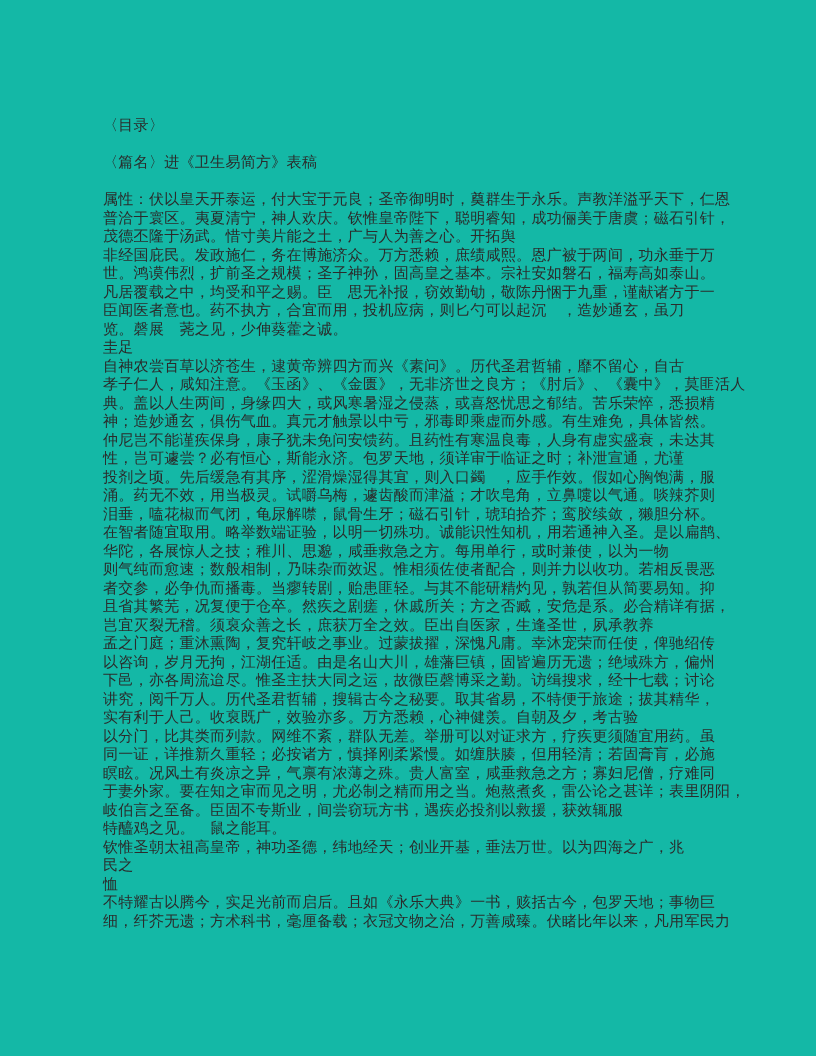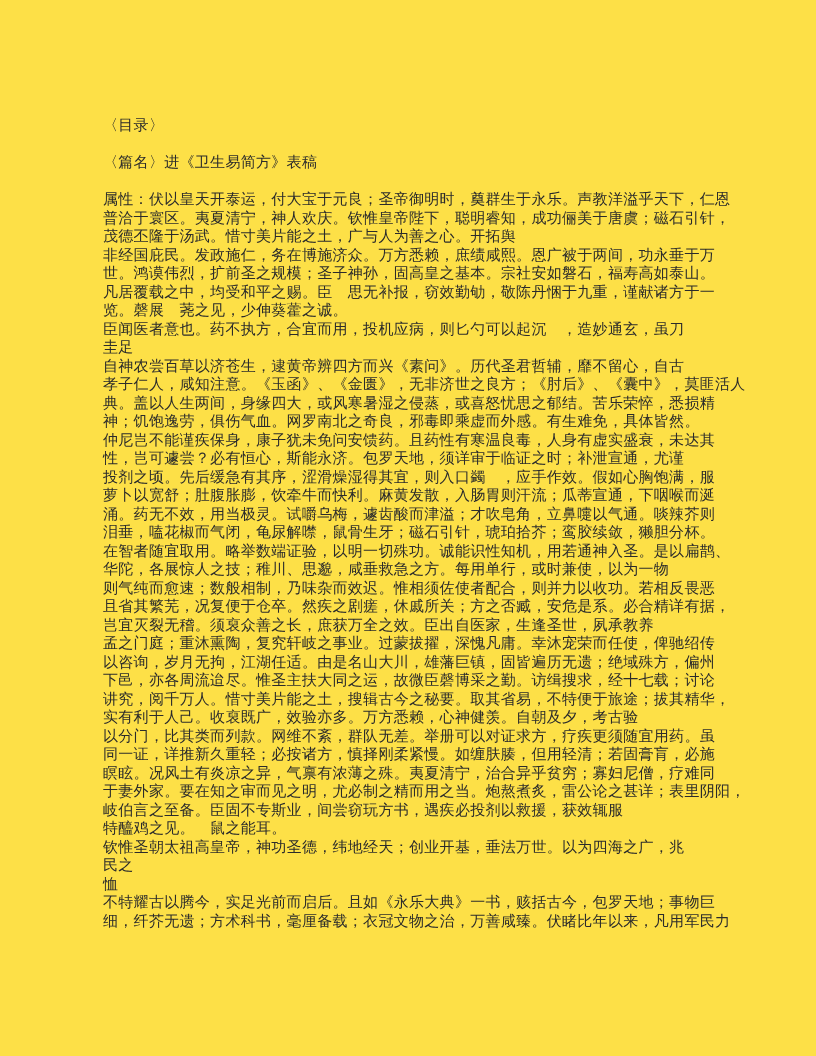--- a/index.html
+++ b/index.html
@@ -4,21 +4,21 @@
 <style>
   html, body {
     margin: 0;
     padding: 0;
     background: #ffffff;
   }
   .page {
     position: relative;
     width: 816px;
     height: 1056px;
-    background: #fde047;
+    background: #14b8a6;
     overflow: hidden;
   }
   .text-block {
     position: absolute;
     left: 103px;
     top: 116px;
     width: 680px;
     font-family: "Liberation Serif", "DejaVu Serif", serif;
     font-size: 15px;
     color: #2b2b2b;
@@ -39,46 +39,46 @@
       <div class="line">〈目录〉</div>
       <div class="line"></div>
       <div class="line">〈篇名〉进《卫生易简方》表稿</div>
       <div class="line"></div>
       <div class="line">属性：伏以皇天开泰运，付大宝于元良；圣帝御明时，奠群生于永乐。声教洋溢乎天下，仁恩</div>
       <div class="line">普洽于寰区。夷夏清宁，神人欢庆。钦惟皇帝陛下，聪明睿知，成功俪美于唐虞；磁石引针，</div>
       <div class="line">茂德丕隆于汤武。惜寸美片能之土，广与人为善之心。开拓舆</div>
       <div class="line">非经国庇民。发政施仁，务在博施济众。万方悉赖，庶绩咸熙。恩广被于两间，功永垂于万</div>
       <div class="line">世。鸿谟伟烈，扩前圣之规模；圣子神孙，固高皇之基本。宗社安如磐石，福寿高如泰山。</div>
       <div class="line">凡居覆载之中，均受和平之赐。臣　思无补报，窃效勤劬，敬陈丹悃于九重，谨献诸方于一</div>
+      <div class="line">臣闻医者意也。药不执方，合宜而用，投机应病，则匕勺可以起沉　，造妙通玄，虽刀</div>
       <div class="line">览。磬展　荛之见，少伸葵藿之诚。</div>
-      <div class="line">臣闻医者意也。药不执方，合宜而用，投机应病，则匕勺可以起沉　，造妙通玄，虽刀</div>
       <div class="line">圭足</div>
       <div class="line">自神农尝百草以济苍生，逮黄帝辨四方而兴《素问》。历代圣君哲辅，靡不留心，自古</div>
       <div class="line">孝子仁人，咸知注意。《玉函》、《金匮》，无非济世之良方；《肘后》、《囊中》，莫匪活人</div>
       <div class="line">典。盖以人生两间，身缘四大，或风寒暑湿之侵蒸，或喜怒忧思之郁结。苦乐荣悴，悉损精</div>
-      <div class="line">神；饥饱逸劳，俱伤气血。网罗南北之奇良，邪毒即乘虚而外感。有生难免，具体皆然。</div>
+      <div class="line">神；造妙通玄，俱伤气血。真元才触景以中亏，邪毒即乘虚而外感。有生难免，具体皆然。</div>
       <div class="line">仲尼岂不能谨疾保身，康子犹未免问安馈药。且药性有寒温良毒，人身有虚实盛衰，未达其</div>
       <div class="line">性，岂可遽尝？必有恒心，斯能永济。包罗天地，须详审于临证之时；补泄宣通，尤谨</div>
       <div class="line">投剂之顷。先后缓急有其序，涩滑燥湿得其宜，则入口蠲　，应手作效。假如心胸饱满，服</div>
-      <div class="line">萝卜以宽舒；肚腹胀膨，饮牵牛而快利。麻黄发散，入肠胃则汗流；瓜蒂宣通，下咽喉而涎</div>
       <div class="line">涌。药无不效，用当极灵。试嚼乌梅，遽齿酸而津溢；才吹皂角，立鼻嚏以气通。啖辣芥则</div>
       <div class="line">泪垂，嗑花椒而气闭，龟尿解噤，鼠骨生牙；磁石引针，琥珀拾芥；鸾胶续敛，獭胆分杯。</div>
       <div class="line">在智者随宜取用。略举数端证验，以明一切殊功。诚能识性知机，用若通神入圣。是以扁鹊、</div>
       <div class="line">华陀，各展惊人之技；稚川、思邈，咸垂救急之方。每用单行，或时兼使，以为一物</div>
       <div class="line">则气纯而愈速；数般相制，乃味杂而效迟。惟相须佐使者配合，则并力以收功。若相反畏恶</div>
+      <div class="line">者交参，必争仇而播毒。当瘳转剧，贻患匪轻。与其不能研精灼见，孰若但从简要易知。抑</div>
       <div class="line">且省其繁芜，况复便于仓卒。然疾之剧瘥，休戚所关；方之否臧，安危是系。必合精详有据，</div>
       <div class="line">岂宜灭裂无稽。须裒众善之长，庶获万全之效。臣出自医家，生逢圣世，夙承教养</div>
       <div class="line">孟之门庭；重沐熏陶，复究轩岐之事业。过蒙拔擢，深愧凡庸。幸沐宠荣而任使，俾驰绍传</div>
       <div class="line">以咨询，岁月无拘，江湖任适。由是名山大川，雄藩巨镇，固皆遍历无遗；绝域殊方，偏州</div>
       <div class="line">下邑，亦各周流迨尽。惟圣主扶大同之运，故微臣磬博采之勤。访缉搜求，经十七载；讨论</div>
-      <div class="line">讲究，阅千万人。惜寸美片能之土，搜辑古今之秘要。取其省易，不特便于旅途；拔其精华，</div>
+      <div class="line">讲究，阅千万人。历代圣君哲辅，搜辑古今之秘要。取其省易，不特便于旅途；拔其精华，</div>
       <div class="line">实有利于人己。收裒既广，效验亦多。万方悉赖，心神健羡。自朝及夕，考古验</div>
       <div class="line">以分门，比其类而列款。网维不紊，群队无差。举册可以对证求方，疗疾更须随宜用药。虽</div>
       <div class="line">同一证，详推新久重轻；必按诸方，慎择刚柔紧慢。如缠肤腠，但用轻清；若固膏肓，必施</div>
-      <div class="line">瞑眩。况风土有炎凉之异，气禀有浓薄之殊。夷夏清宁，治合异乎贫穷；寡妇尼僧，疗难同</div>
+      <div class="line">瞑眩。况风土有炎凉之异，气禀有浓薄之殊。贵人富室，咸垂救急之方；寡妇尼僧，疗难同</div>
       <div class="line">于妻外家。要在知之审而见之明，尤必制之精而用之当。炮熬煮炙，雷公论之甚详；表里阴阳，</div>
       <div class="line">岐伯言之至备。臣固不专斯业，间尝窃玩方书，遇疾必投剂以救援，获效辄服</div>
       <div class="line">特醯鸡之见。　鼠之能耳。</div>
       <div class="line">钦惟圣朝太祖高皇帝，神功圣德，纬地经天；创业开基，垂法万世。以为四海之广，兆</div>
       <div class="line">民之</div>
       <div class="line">恤</div>
       <div class="line">不特耀古以腾今，实足光前而启后。且如《永乐大典》一书，赅括古今，包罗天地；事物巨</div>
       <div class="line">细，纤芥无遗；方术科书，毫厘备载；衣冠文物之治，万善咸臻。伏睹比年以来，凡用军民力</div>
     </div>
 </div>

